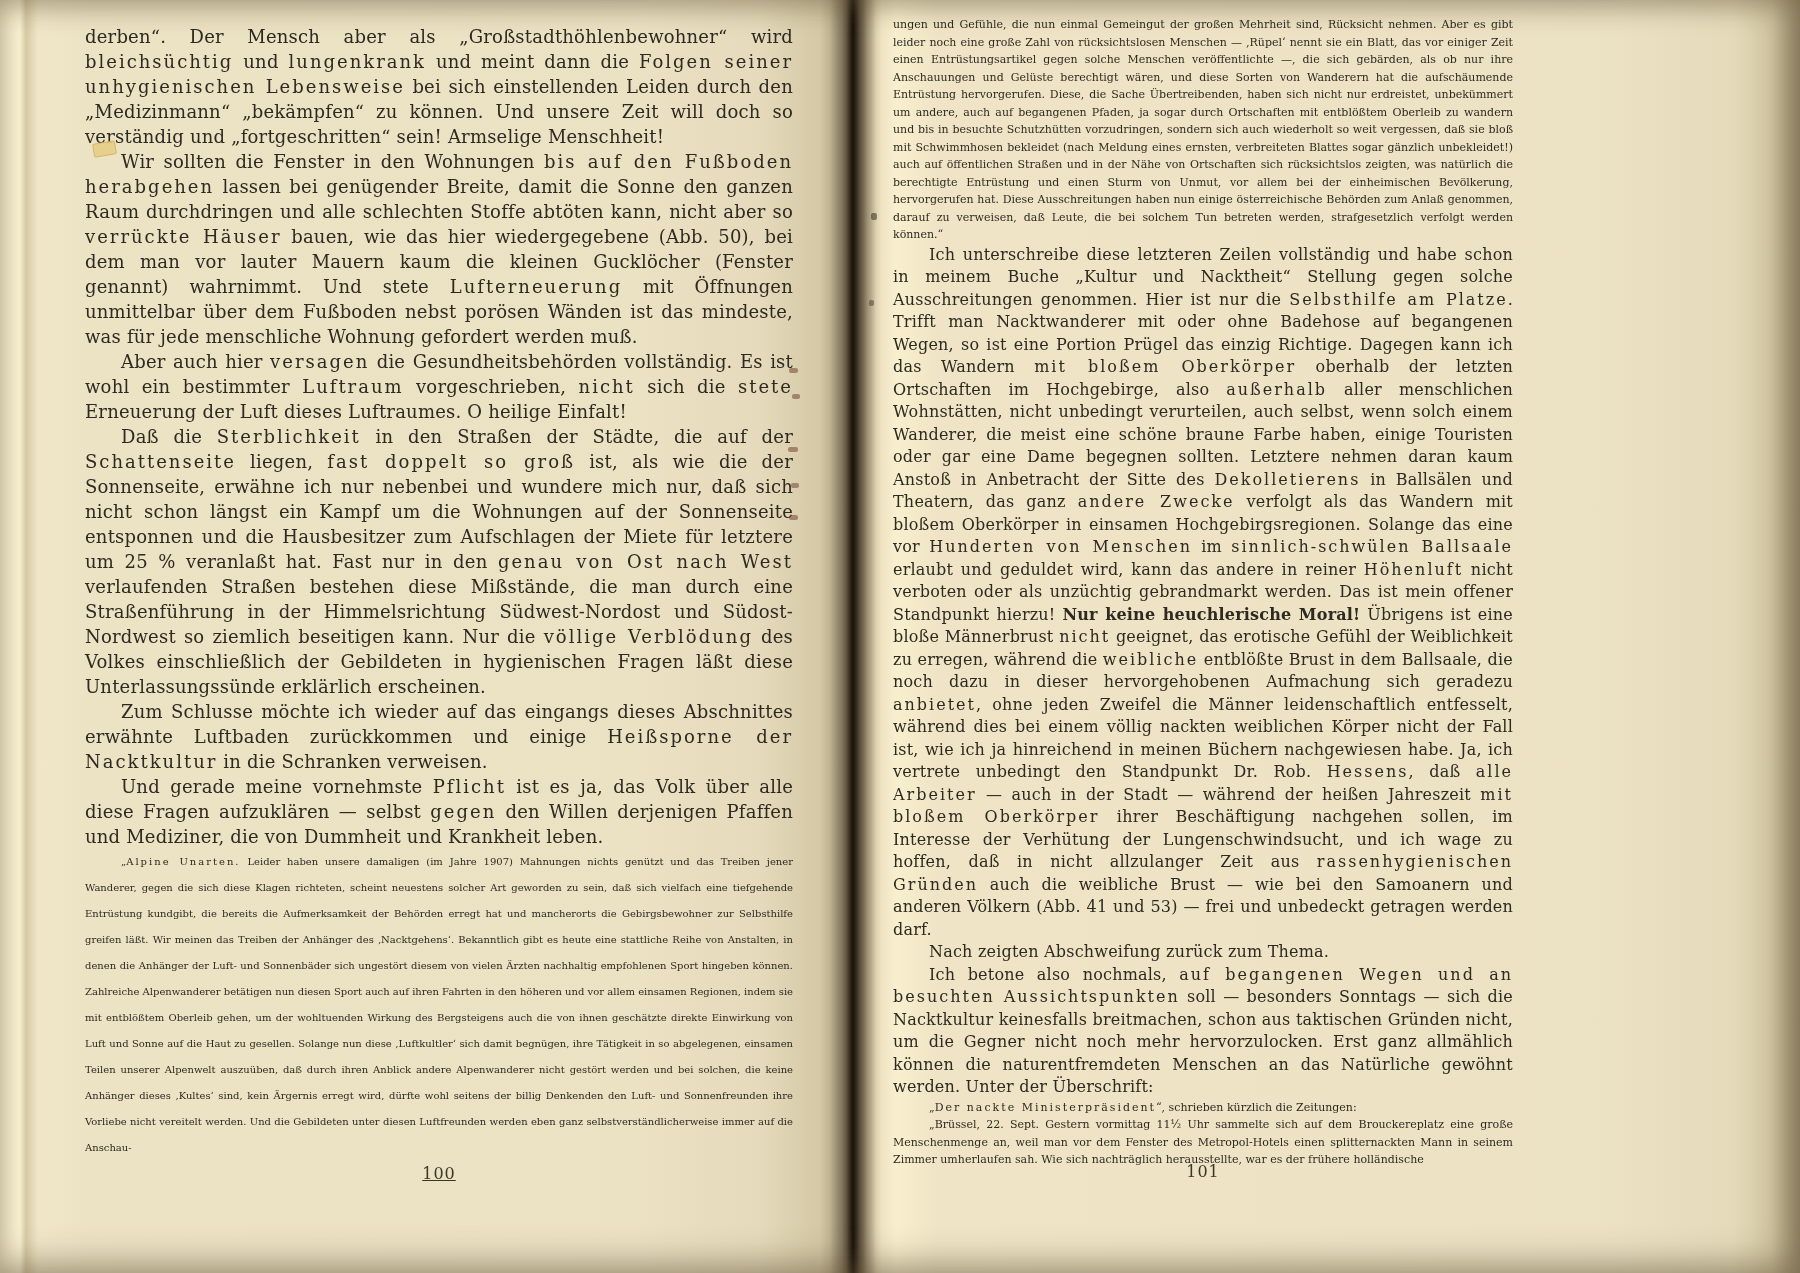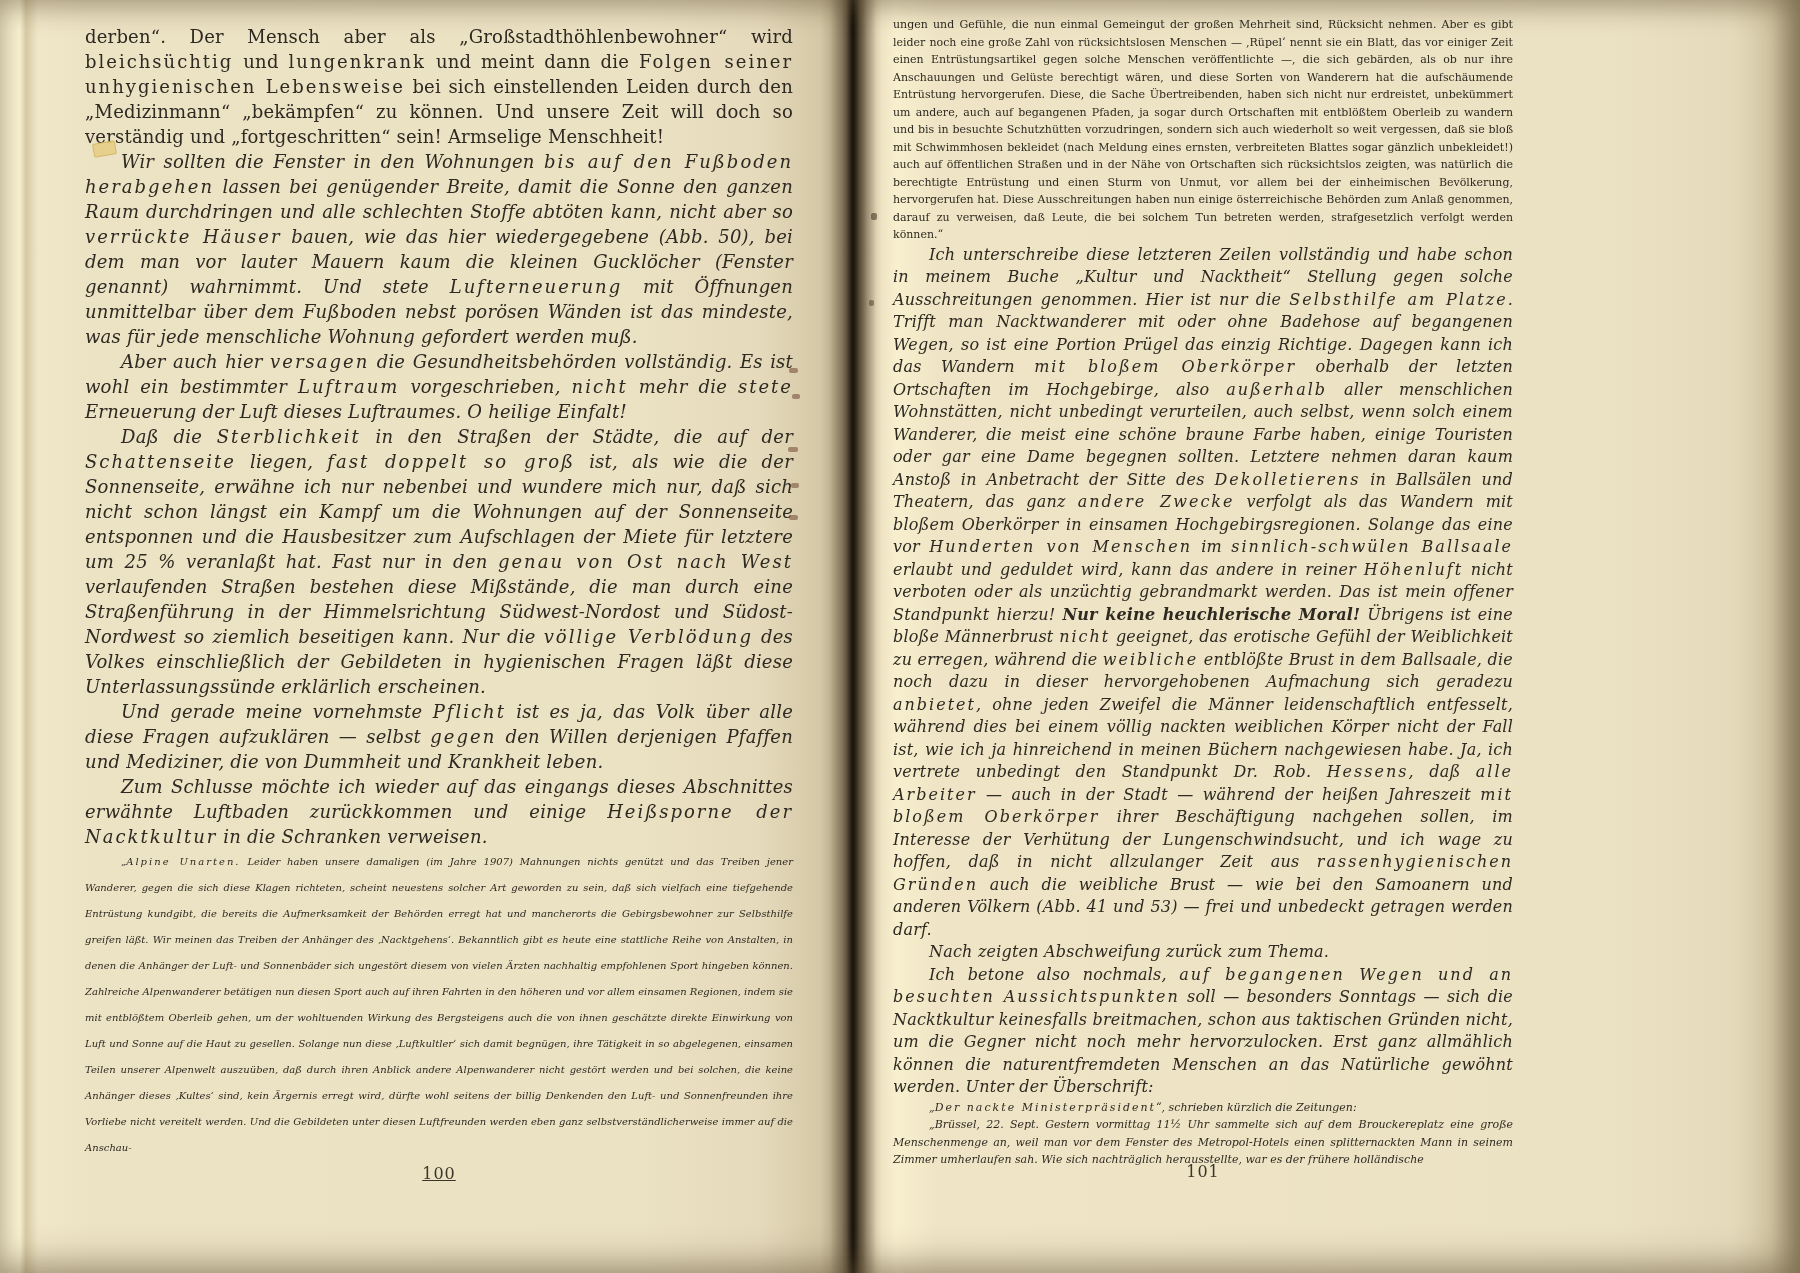--- a/index.html
+++ b/index.html
@@ -41,21 +41,21 @@
 
   .text-col { position:absolute; color:#2e2921; }
   .col-left  { left:85px;  top:24px; width:708px; }
   .col-right { left:893px; top:16px; width:620px; }
 
   .para { margin:0; text-align:justify; hyphens:none; }
   .col-left  .body  { font-size:18px;   line-height:25px;   letter-spacing:.2px; }
   .col-left  .small { font-size:10px; line-height:26px; }
   .col-right .body  { font-size:16px;   line-height:22.5px; letter-spacing:.2px; }
   .col-right .small { font-size:11px; line-height:17.5px; }
-  .indent { text-indent:36px;font-style:italic; }
+  .indent { text-indent:36px; }
   .sp { letter-spacing:2px; }
   .b  { font-weight:bold; }
 
   .page-number {
     position:absolute; text-align:center;
     font-size:16px; color:#3b352a; letter-spacing:1px;
   }
   .pn-left  { left:85px;  width:708px; top:1164px;text-decoration:underline; }
   .pn-right { left:893px; width:620px; top:1162px; }
 
@@ -78,24 +78,24 @@
 <body>
 
 <div class="book">
   <div class="page-left"></div>
   <div class="page-right"></div>
   <div class="spine"></div>
 
   <div class="text-col col-left">
       <p class="para body"><span>derben“. Der Mensch aber als „Großstadthöhlenbewohner“ wird </span><span class="sp">bleichsüchtig</span><span> und </span><span class="sp">lungenkrank</span><span> und meint dann die </span><span class="sp">Folgen seiner unhygienischen Lebensweise</span><span> bei sich einstellenden Leiden durch den „Medizinmann“ „bekämpfen“ zu können. Und unsere Zeit will doch so verständig und „fortgeschritten“ sein! Armselige Menschheit!</span></p>
       <p class="para body indent"><span>Wir sollten die Fenster in den Wohnungen </span><span class="sp">bis auf den Fußboden herabgehen</span><span> lassen bei genügender Breite, damit die Sonne den ganzen Raum durchdringen und alle schlechten Stoffe abtöten kann, nicht aber so </span><span class="sp">verrückte Häuser</span><span> bauen, wie das hier wiedergegebene (Abb. 50), bei dem man vor lauter Mauern kaum die kleinen Gucklöcher (Fenster genannt) wahrnimmt. Und stete </span><span class="sp">Lufterneuerung</span><span> mit Öffnungen unmittelbar über dem Fußboden nebst porösen Wänden ist das mindeste, was für jede menschliche Wohnung gefordert werden muß.</span></p>
-      <p class="para body indent"><span>Aber auch hier </span><span class="sp">versagen</span><span> die Gesundheitsbehörden vollständig. Es ist wohl ein bestimmter </span><span class="sp">Luftraum</span><span> vorgeschrieben, </span><span class="sp">nicht</span><span> mehr die </span><span class="sp">stete</span><span> Erneuerung der Luft dieses Luftraumes. O heilige Einfalt!</span></p>
+      <p class="para body indent"><span>Aber auch hier </span><span class="sp">versagen</span><span> die Gesundheitsbehörden vollständig. Es ist wohl ein bestimmter </span><span class="sp">Luftraum</span><span> vorgeschrieben, </span><span class="sp">nicht</span><span> sich die </span><span class="sp">stete</span><span> Erneuerung der Luft dieses Luftraumes. O heilige Einfalt!</span></p>
       <p class="para body indent"><span>Daß die </span><span class="sp">Sterblichkeit</span><span> in den Straßen der Städte, die auf der </span><span class="sp">Schattenseite</span><span> liegen, </span><span class="sp">fast doppelt so groß</span><span> ist, als wie die der Sonnenseite, erwähne ich nur nebenbei und wundere mich nur, daß sich nicht schon längst ein Kampf um die Wohnungen auf der Sonnenseite entsponnen und die Hausbesitzer zum Aufschlagen der Miete für letztere um 25 % veranlaßt hat. Fast nur in den </span><span class="sp">genau von Ost nach West</span><span> verlaufenden Straßen bestehen diese Mißstände, die man durch eine Straßenführung in der Himmelsrichtung Südwest-Nordost und Südost-Nordwest so ziemlich beseitigen kann. Nur die </span><span class="sp">völlige Verblödung</span><span> des Volkes einschließlich der Gebildeten in hygienischen Fragen läßt diese Unterlassungssünde erklärlich erscheinen.</span></p>
+      <p class="para body indent"><span>Zum Schlusse möchte ich wieder auf das eingangs dieses Abschnittes erwähnte Luftbaden zurückkommen und einige </span><span class="sp">Heißsporne der Nacktkultur</span><span> in die Schranken verweisen.</span></p>
       <p class="para body indent"><span>Und gerade meine vornehmste </span><span class="sp">Pflicht</span><span> ist es ja, das Volk über alle diese Fragen aufzuklären — selbst </span><span class="sp">gegen</span><span> den Willen derjenigen Pfaffen und Mediziner, die von Dummheit und Krankheit leben.</span></p>
-      <p class="para body indent"><span>Zum Schlusse möchte ich wieder auf das eingangs dieses Abschnittes erwähnte Luftbaden zurückkommen und einige </span><span class="sp">Heißsporne der Nacktkultur</span><span> in die Schranken verweisen.</span></p>
       <p class="para small indent"><span>„</span><span class="sp">Alpine Unarten.</span><span> Leider haben unsere damaligen (im Jahre 1907) Mahnungen nichts genützt und das Treiben jener Wanderer, gegen die sich diese Klagen richteten, scheint neuestens solcher Art geworden zu sein, daß sich vielfach eine tiefgehende Entrüstung kundgibt, die bereits die Aufmerksamkeit der Behörden erregt hat und mancherorts die Gebirgsbewohner zur Selbsthilfe greifen läßt. Wir meinen das Treiben der Anhänger des ‚Nacktgehens‘. Bekanntlich gibt es heute eine stattliche Reihe von Anstalten, in denen die Anhänger der Luft- und Sonnenbäder sich ungestört diesem von vielen Ärzten nachhaltig empfohlenen Sport hingeben können. Zahlreiche Alpenwanderer betätigen nun diesen Sport auch auf ihren Fahrten in den höheren und vor allem einsamen Regionen, indem sie mit entblößtem Oberleib gehen, um der wohltuenden Wirkung des Bergsteigens auch die von ihnen geschätzte direkte Einwirkung von Luft und Sonne auf die Haut zu gesellen. Solange nun diese ‚Luftkultler‘ sich damit begnügen, ihre Tätigkeit in so abgelegenen, einsamen Teilen unserer Alpenwelt auszuüben, daß durch ihren Anblick andere Alpenwanderer nicht gestört werden und bei solchen, die keine Anhänger dieses ‚Kultes‘ sind, kein Ärgernis erregt wird, dürfte wohl seitens der billig Denkenden den Luft- und Sonnenfreunden ihre Vorliebe nicht vereitelt werden. Und die Gebildeten unter diesen Luftfreunden werden eben ganz selbstverständlicherweise immer auf die Anschau-</span></p>
     </div>
 
   <div class="text-col col-right">
       <p class="para small"><span>ungen und Gefühle, die nun einmal Gemeingut der großen Mehrheit sind, Rücksicht nehmen. Aber es gibt leider noch eine große Zahl von rücksichtslosen Menschen — ‚Rüpel‘ nennt sie ein Blatt, das vor einiger Zeit einen Entrüstungsartikel gegen solche Menschen veröffentlichte —, die sich gebärden, als ob nur ihre Anschauungen und Gelüste berechtigt wären, und diese Sorten von Wanderern hat die aufschäumende Entrüstung hervorgerufen. Diese, die Sache Übertreibenden, haben sich nicht nur erdreistet, unbekümmert um andere, auch auf begangenen Pfaden, ja sogar durch Ortschaften mit entblößtem Oberleib zu wandern und bis in besuchte Schutzhütten vorzudringen, sondern sich auch wiederholt so weit vergessen, daß sie bloß mit Schwimmhosen bekleidet (nach Meldung eines ernsten, verbreiteten Blattes sogar gänzlich unbekleidet!) auch auf öffentlichen Straßen und in der Nähe von Ortschaften sich rücksichtslos zeigten, was natürlich die berechtigte Entrüstung und einen Sturm von Unmut, vor allem bei der einheimischen Bevölkerung, hervorgerufen hat. Diese Ausschreitungen haben nun einige österreichische Behörden zum Anlaß genommen, darauf zu verweisen, daß Leute, die bei solchem Tun betreten werden, strafgesetzlich verfolgt werden können.“</span></p>
       <p class="para body indent"><span>Ich unterschreibe diese letzteren Zeilen vollständig und habe schon in meinem Buche „Kultur und Nacktheit“ Stellung gegen solche Ausschreitungen genommen. Hier ist nur die </span><span class="sp">Selbsthilfe am Platze</span><span>. Trifft man Nacktwanderer mit oder ohne Badehose auf begangenen Wegen, so ist eine Portion Prügel das einzig Richtige. Dagegen kann ich das Wandern </span><span class="sp">mit bloßem Oberkörper</span><span> oberhalb der letzten Ortschaften im Hochgebirge, also </span><span class="sp">außerhalb</span><span> aller menschlichen Wohnstätten, nicht unbedingt verurteilen, auch selbst, wenn solch einem Wanderer, die meist eine schöne braune Farbe haben, einige Touristen oder gar eine Dame begegnen sollten. Letztere nehmen daran kaum Anstoß in Anbetracht der Sitte des </span><span class="sp">Dekolletierens</span><span> in Ballsälen und Theatern, das ganz </span><span class="sp">andere Zwecke</span><span> verfolgt als das Wandern mit bloßem Oberkörper in einsamen Hochgebirgsregionen. Solange das eine vor </span><span class="sp">Hunderten von Menschen</span><span> im </span><span class="sp">sinnlich-schwülen Ballsaale</span><span> erlaubt und geduldet wird, kann das andere in reiner </span><span class="sp">Höhenluft</span><span> nicht verboten oder als unzüchtig gebrandmarkt werden. Das ist mein offener Standpunkt hierzu! </span><span class="b">Nur keine heuchlerische Moral!</span><span> Übrigens ist eine bloße Männerbrust </span><span class="sp">nicht</span><span> geeignet, das erotische Gefühl der Weiblichkeit zu erregen, während die </span><span class="sp">weibliche</span><span> entblößte Brust in dem Ballsaale, die noch dazu in dieser hervorgehobenen Aufmachung sich geradezu </span><span class="sp">anbietet</span><span>, ohne jeden Zweifel die Männer leidenschaftlich entfesselt, während dies bei einem völlig nackten weiblichen Körper nicht der Fall ist, wie ich ja hinreichend in meinen Büchern nachgewiesen habe. Ja, ich vertrete unbedingt den Standpunkt Dr. Rob. </span><span class="sp">Hessens</span><span>, daß </span><span class="sp">alle Arbeiter</span><span> — auch in der Stadt — während der heißen Jahreszeit </span><span class="sp">mit bloßem Oberkörper</span><span> ihrer Beschäftigung nachgehen sollen, im Interesse der Verhütung der Lungenschwindsucht, und ich wage zu hoffen, daß in nicht allzulanger Zeit aus </span><span class="sp">rassenhygienischen Gründen</span><span> auch die weibliche Brust — wie bei den Samoanern und anderen Völkern (Abb. 41 und 53) — frei und unbedeckt getragen werden darf.</span></p>
       <p class="para body indent"><span>Nach zeigten Abschweifung zurück zum Thema.</span></p>
       <p class="para body indent"><span>Ich betone also nochmals, </span><span class="sp">auf begangenen Wegen und an besuchten Aussichtspunkten</span><span> soll — besonders Sonntags — sich die Nacktkultur keinesfalls breitmachen, schon aus taktischen Gründen nicht, um die Gegner nicht noch mehr hervorzulocken. Erst ganz allmählich können die naturentfremdeten Menschen an das Natürliche gewöhnt werden. Unter der Überschrift:</span></p>
       <p class="para small indent"><span>„</span><span class="sp">Der nackte Ministerpräsident</span><span>“, schrieben kürzlich die Zeitungen:</span></p>
       <p class="para small indent"><span>„Brüssel, 22. Sept. Gestern vormittag 11½ Uhr sammelte sich auf dem Brouckereplatz eine große Menschenmenge an, weil man vor dem Fenster des Metropol-Hotels einen splitternackten Mann in seinem Zimmer umherlaufen sah. Wie sich nachträglich herausstellte, war es der frühere holländische</span></p>

